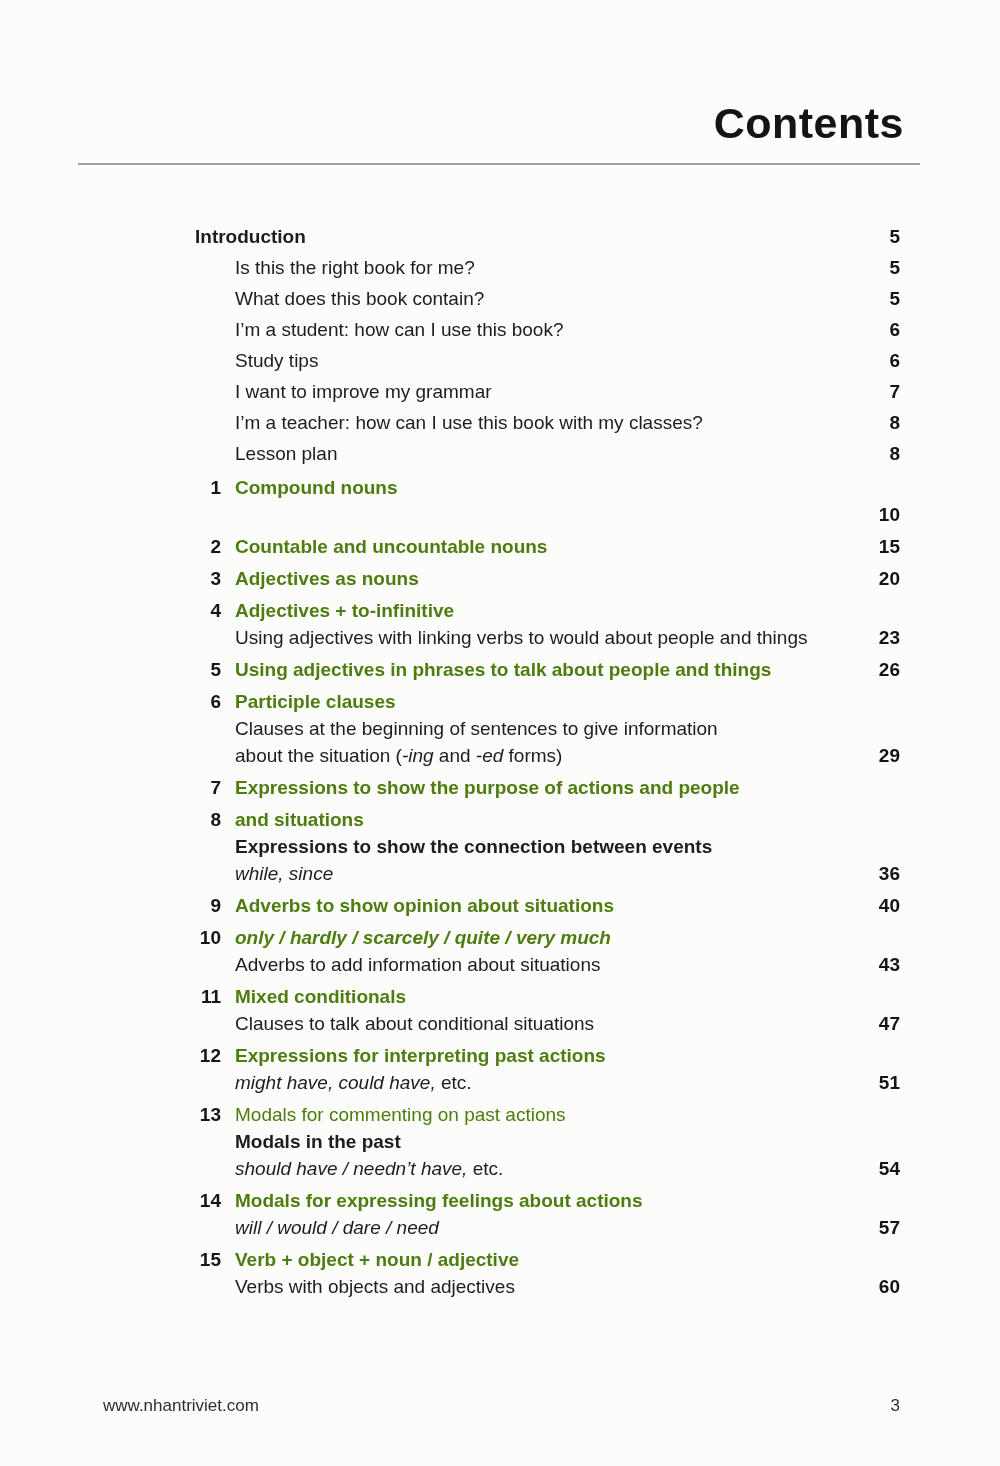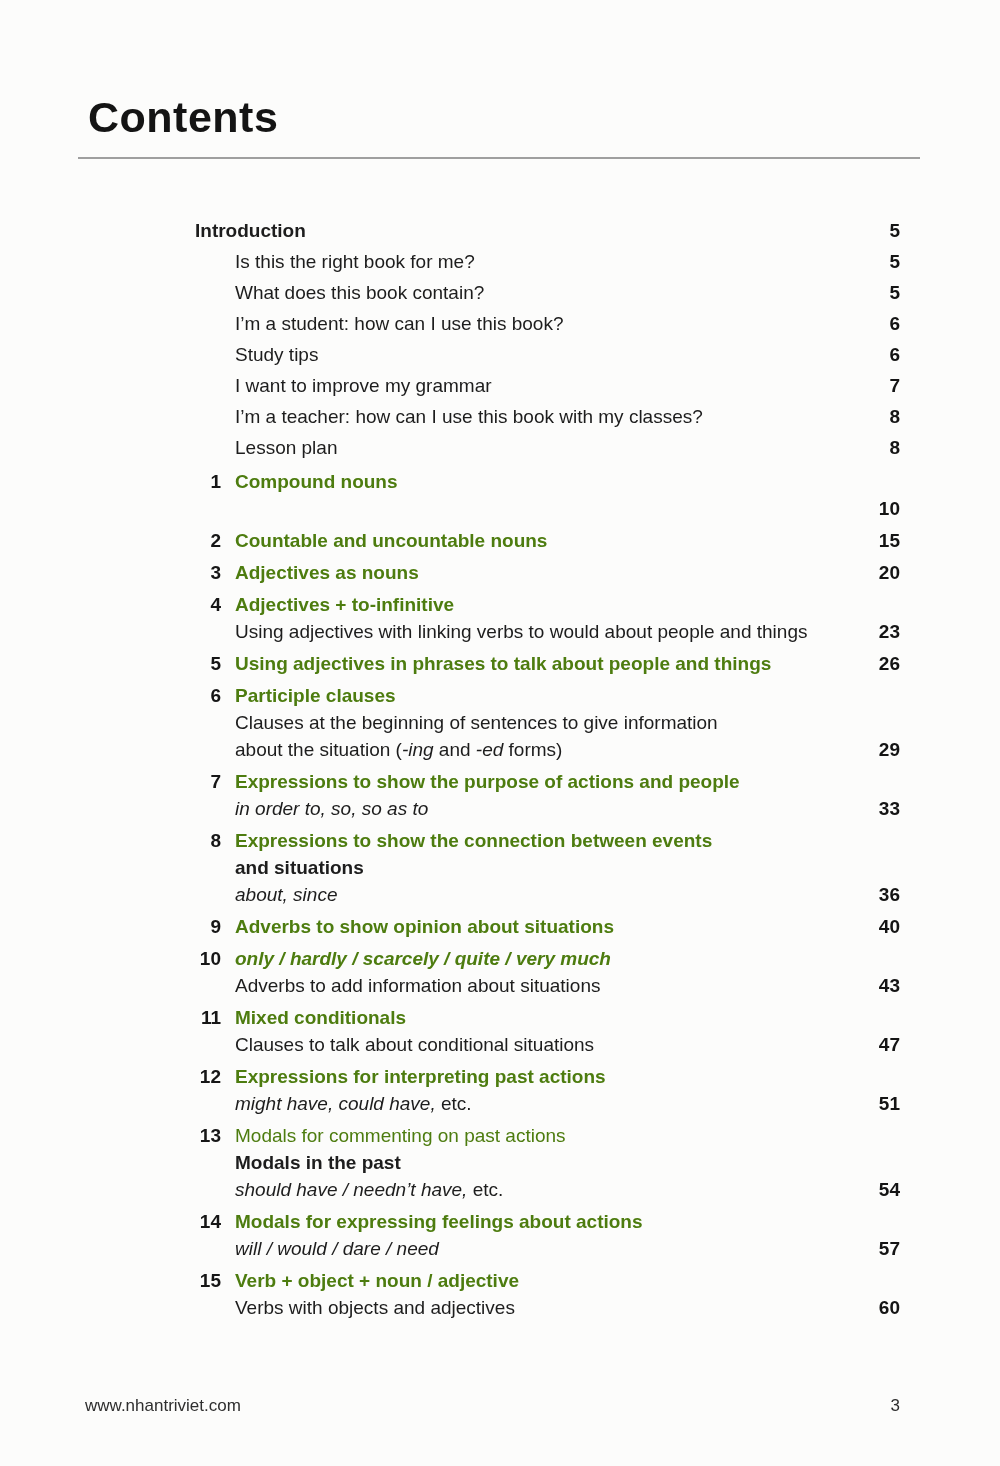--- a/index.html
+++ b/index.html
@@ -14,26 +14,27 @@
     height: 1466px;
     margin: 0 auto;
     background: #fcfcfb;
     color: #1d1d1d;
     overflow: hidden;
   }
   .header {
     padding: 84px 80px 0 78px;
   }
   .page-title {
-    margin: 10px;
+    margin: 16px;
     font-size: 43px;
     font-weight: 700;
     color: #141414;
     letter-spacing: 0.5px;
     line-height: 1.1;
+    text-align: right;
   }
   .title-rule {
     margin-top: 16px;
     height: 2px;
     background: #9f9f9f;
   }
   .toc {
     margin: 56px 100px 0 195px;
     font-size: 19px;
   }
@@ -68,21 +69,21 @@
     padding-left: 12px;
     min-width: 30px;
     text-align: right;
     font-weight: 700;
     color: #141414;
   }
   .b { font-weight: 700; }
   .i { font-style: italic; }
   .footer {
     position: absolute;
-    left: 85px;
+    left: 103px;
     right: 100px;
     bottom: 50px;
     display: flex;
     justify-content: space-between;
     font-size: 17px;
     color: #2e2e2e;
     text-align: right;
   }
 </style>
 </head>
@@ -205,39 +206,35 @@
           </div>
         </div>
       </div>
       <div class="entry item">
         <div class="num">7</div>
         <div class="body">
           <div class="line">
             <span class="txt"><span class="b">Expressions to show the purpose of actions and people</span></span>
             <span class="page-num"></span>
           </div>
-          <div class="line">
-            <span class="txt"><span class="i">in order to, so, so as to</span></span>
-            <span class="page-num">33</span>
-          </div>
         </div>
       </div>
       <div class="entry item">
         <div class="num">8</div>
         <div class="body">
           <div class="line">
+            <span class="txt"><span class="b">and situations</span></span>
+            <span class="page-num"></span>
+          </div>
+          <div class="line">
             <span class="txt"><span class="b">Expressions to show the connection between events</span></span>
             <span class="page-num"></span>
           </div>
           <div class="line">
-            <span class="txt"><span class="b">and situations</span></span>
-            <span class="page-num"></span>
-          </div>
-          <div class="line">
-            <span class="txt"><span class="i">about, since</span></span>
+            <span class="txt"><span class="i">while, since</span></span>
             <span class="page-num">36</span>
           </div>
         </div>
       </div>
       <div class="entry item">
         <div class="num">9</div>
         <div class="body">
           <div class="line">
             <span class="txt"><span class="b">Adverbs to show opinion about situations</span></span>
             <span class="page-num">40</span>

